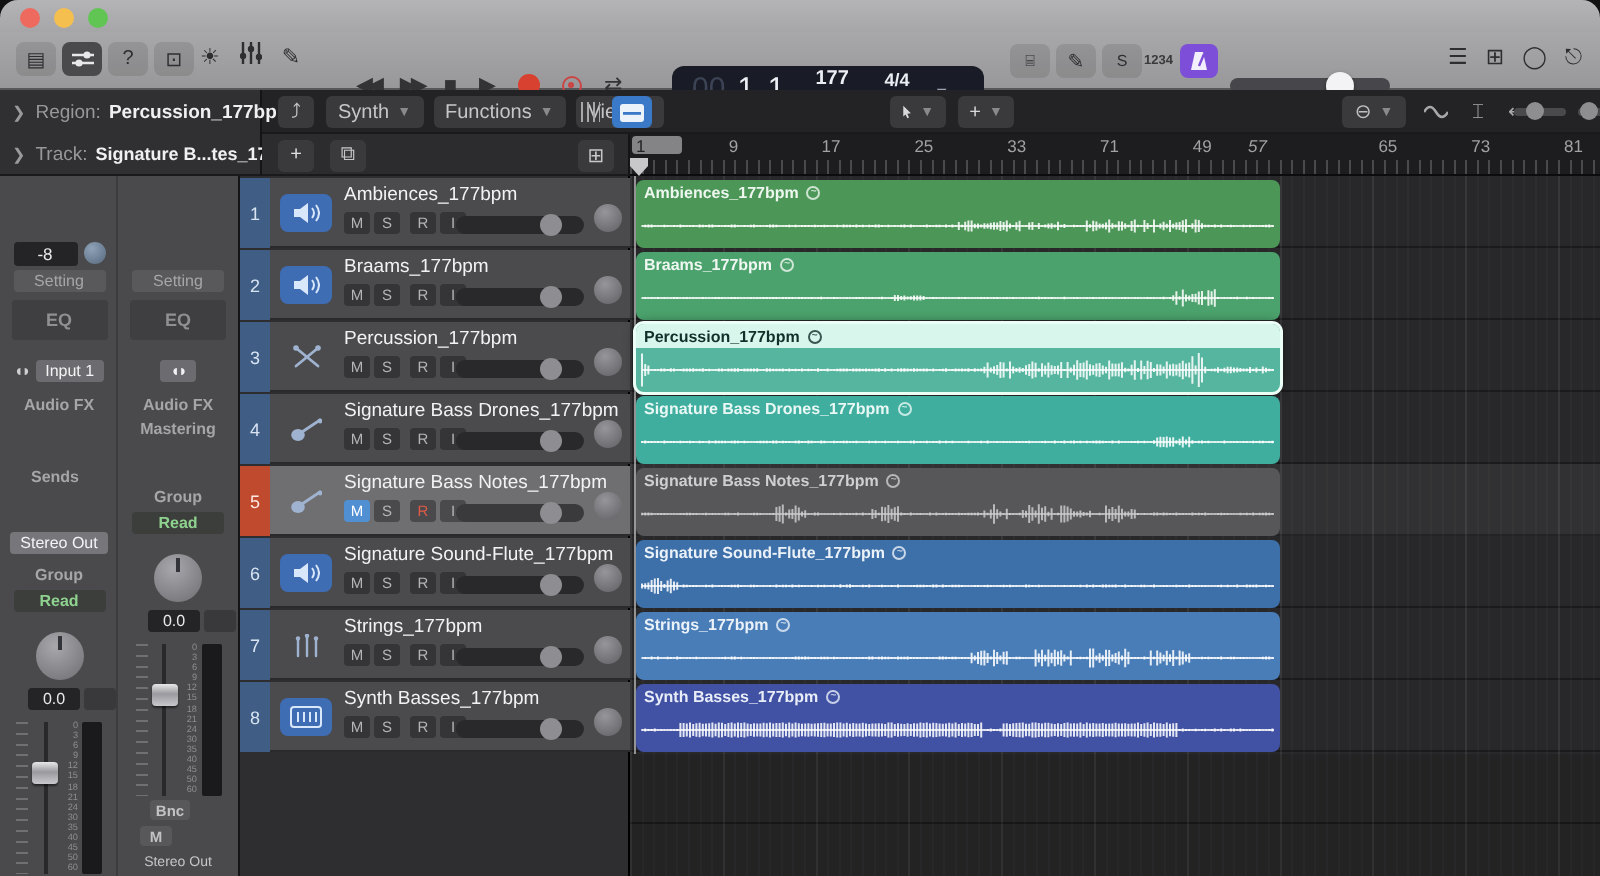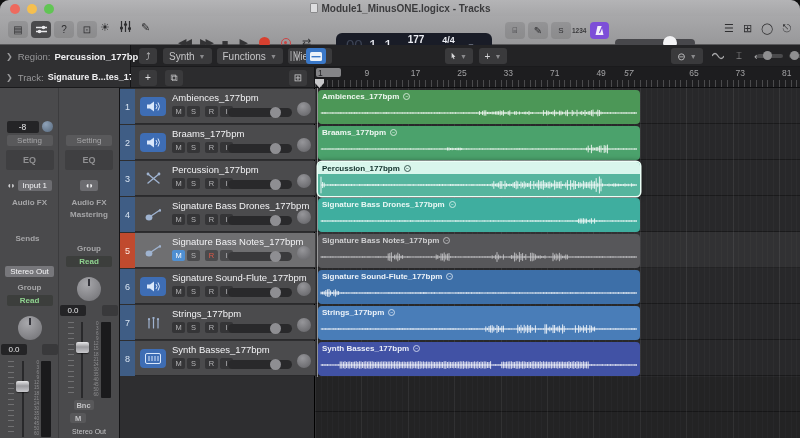--- a/index.html
+++ b/index.html
@@ -75,21 +75,21 @@
   .gain-row{display:flex;align-items:center;justify-content:center;gap:3px;margin-top:32px;height:13px;}
   .gain-disp{width:32px;height:12px;background:#242426;border-radius:2px;color:#e8e8ea;font-size:8.5px;display:flex;align-items:center;justify-content:center;}
   .knob-s{width:11px;height:11px;border-radius:50%;background:radial-gradient(circle at 35% 30%,#8fa2b8,#56687c);}
   .eq-box{margin:4px auto 0;width:48px;height:20px;background:#3f3f41;border-radius:2px;color:#909092;font-weight:bold;font-size:9px;display:flex;align-items:center;justify-content:center;}
   .io-row{display:flex;align-items:center;justify-content:center;gap:3px;margin-top:9px;height:12px;}
   .st-ico{color:#cfcfd1;font-size:8px;letter-spacing:-1px;}
   .pill{height:11px;border-radius:2px;background:#6c6c70;color:#f4f4f6;font-size:8px;display:flex;align-items:center;justify-content:center;padding:0 5px;}
   .sends-row{display:flex;align-items:center;justify-content:center;gap:4px;margin-top:10px;}
   .pan-knob{margin:10px auto 0;width:24px;height:24px;border-radius:50%;background:radial-gradient(circle at 40% 30%,#a8a8ac,#6e6e72);position:relative;}
   .pan-knob:after{content:"";position:absolute;left:11px;top:2px;width:2px;height:7px;background:#33333a;}
-  .val-row{display:flex;justify-content:space-between;gap:2px;margin-top:4px;}
+  .val-row{display:flex;justify-content:flex-end;gap:2px;margin-top:4px;}
   .val-box{width:26px;height:11px;background:#242426;border-radius:2px;color:#e8e8ea;font-size:8px;display:flex;align-items:center;justify-content:center;}
   .val-blank{width:16px;height:11px;background:#39393b;border-radius:2px;}
   .fader-zone{display:flex;justify-content:center;gap:2px;margin-top:6px;height:76px;}
   .tickcol{width:6px;height:100%;background:repeating-linear-gradient(180deg,#707072 0 1px,transparent 1px 5.4px);}
   .fslot{position:relative;width:13px;height:100%;}
   .fslot:before{content:"";position:absolute;left:5.5px;top:0;width:2px;height:100%;background:#29292b;}
   .fcap{position:absolute;left:0;top:20px;width:13px;height:11px;border-radius:2px;background:linear-gradient(#e8e8ea,#9a9a9e 45%,#c9c9cd);box-shadow:0 1px 1px rgba(0,0,0,.5);}
   .dbcol{display:flex;flex-direction:column;justify-content:space-between;align-items:flex-end;width:8px;padding:0;}
   .dbcol span{font-size:4.6px;line-height:4.6px;color:#8e8e90;}
   .meter{width:10px;height:100%;background:#1a1a1c;border-radius:1px;}
@@ -138,21 +138,20 @@
 <body>
 
 <div class="window">
 
   <div class="titlebar">
     <div class="lights">
       <div class="light" style="background:#ee6a5e"></div>
       <div class="light" style="background:#f5bf4f"></div>
       <div class="light" style="background:#61c554"></div>
     </div>
-    <div class="doc-title"><span class="doc-ico"></span><span>Module1_MinusONE.logicx - Tracks</span></div>
   </div>
 
   <div class="controlbar">
     <div class="cb-group" style="left:8px;top:5px;">
       <div class="cb-btn">▤</div>
       <div class="cb-btn sel">
         <svg width="11" height="9" viewBox="0 0 11 9">
             <g stroke="#e8e8ea" stroke-width="1.3">
               <line x1="0" y1="2.5" x2="11" y2="2.5"></line>
               <line x1="0" y1="6.5" x2="11" y2="6.5"></line>
@@ -456,21 +455,21 @@
             <span>24</span>
             <span>30</span>
             <span>35</span>
             <span>40</span>
             <span>45</span>
             <span>50</span>
             <span>60</span>
           </div>
         <div class="meter"></div>
       </div>
-      <div class="msrow" style="margin-top:2px;padding-right:11px">
+      <div class="msrow" style="margin-top:2px;justify-content:flex-end;padding-right:23px">
         <div class="mbtn" style="width:20px">Bnc</div>
       </div>
       <div class="msrow" style="justify-content:flex-start;padding-left:10px">
         <div class="mbtn">M</div>
       </div>
       <div class="strip-label">Stereo Out</div>
     </div>
   </div>
 
   <div class="tracklist" id="tracklist">

